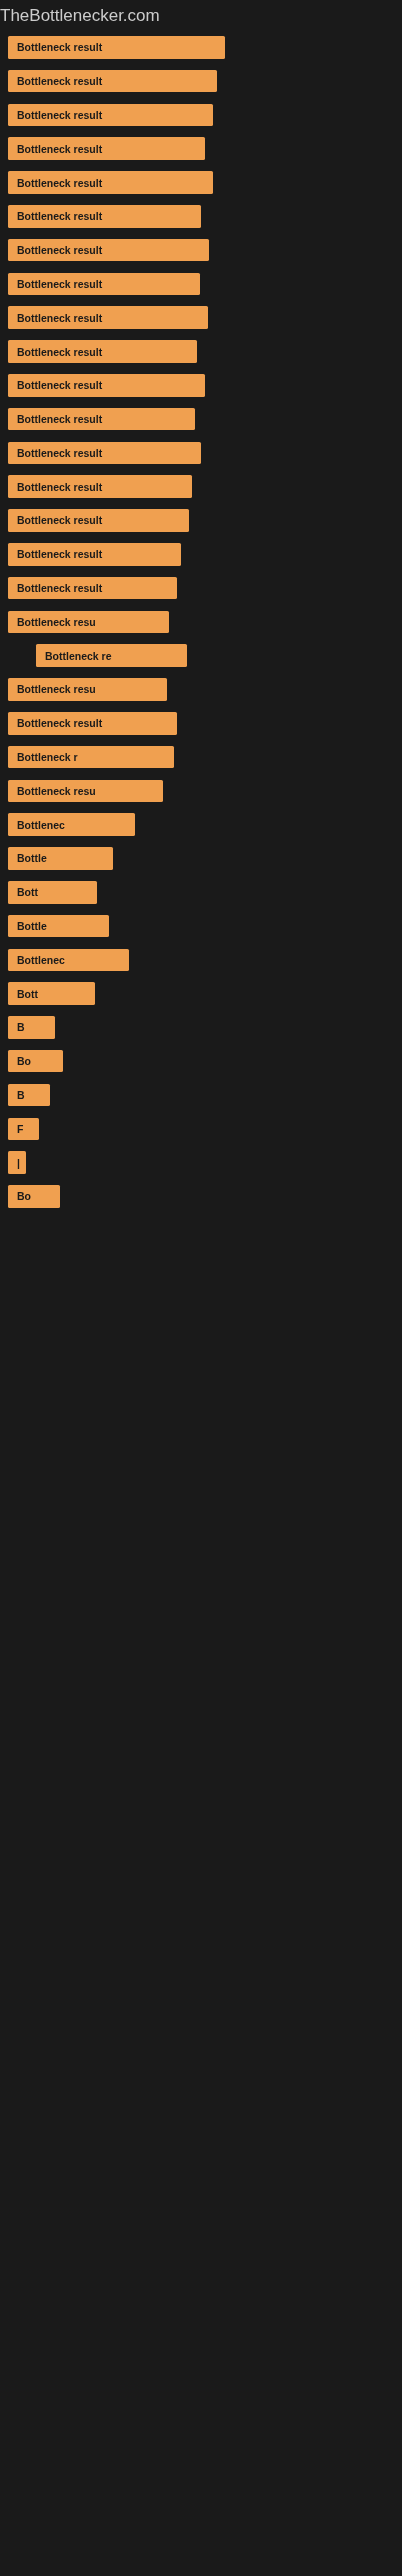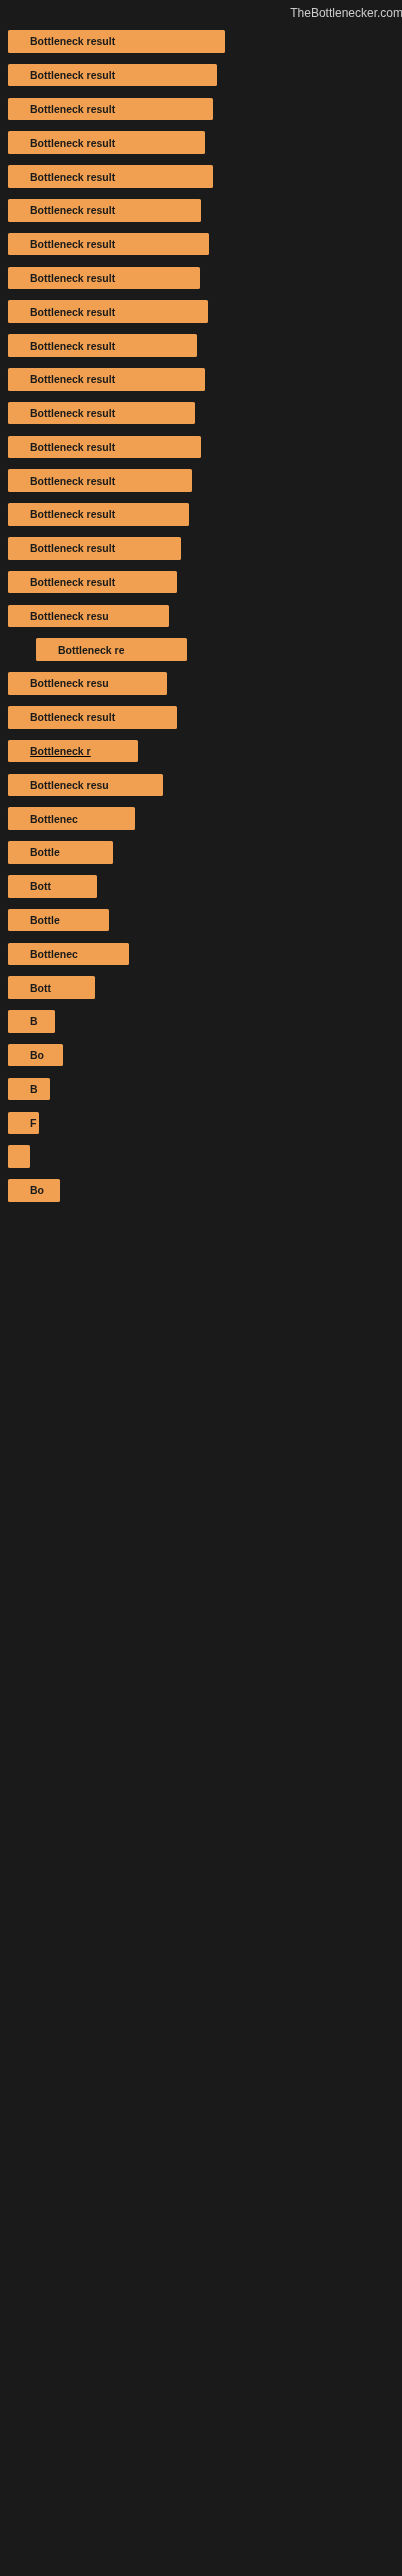--- a/index.html
+++ b/index.html
@@ -10,41 +10,41 @@
 
     body {
       width: 403px;
       min-height: 2576px;
       background-color: #1a1a1a;
       font-family: Arial, sans-serif;
       position: relative;
     }
 
     .site-title {
-      text-align: right;
+      text-align: left;
       color: #cccccc;
-      font-size: 12px;
+      font-size: 17px;
       padding: 6.4px 0 9.7px 0;
     }
 
     .bars-container {
       padding: 0 8px;
     }
 
     .bar-row {
       margin-bottom: 11.3px;
     }
 
     .bar {
       height: 22.5px;
       background-color: #f0a050;
       border-radius: 1.6px;
       display: flex;
       align-items: center;
-      padding-left: 22px;
+      padding-left: 9px;
       overflow: hidden;
       white-space: nowrap;
     }
 
     .bar-label {
       color: #1a1a1a;
       font-size: 10.5px;
       font-weight: bold;
     }
   </style>
@@ -153,21 +153,21 @@
       <div class="bar" style="width: 159px;">
         <span class="bar-label">Bottleneck resu</span>
       </div>
     </div>
     <div class="bar-row">
       <div class="bar" style="width: 169px;">
         <span class="bar-label">Bottleneck result</span>
       </div>
     </div>
     <div class="bar-row">
-      <div class="bar" style="width: 130px; text-decoration: underline;">
+      <div class="bar" style="width: 166px;">
         <span class="bar-label">Bottleneck r</span>
       </div>
     </div>
     <div class="bar-row">
       <div class="bar" style="width: 155px;">
         <span class="bar-label">Bottleneck resu</span>
       </div>
     </div>
     <div class="bar-row">
       <div class="bar" style="width: 127px;">

